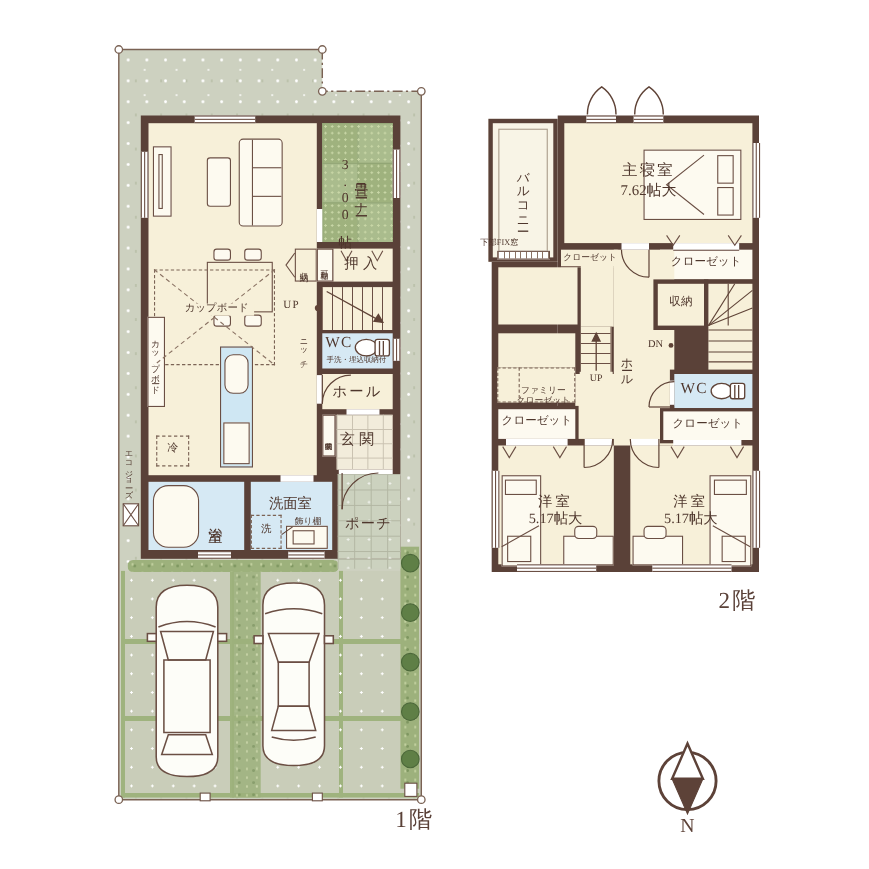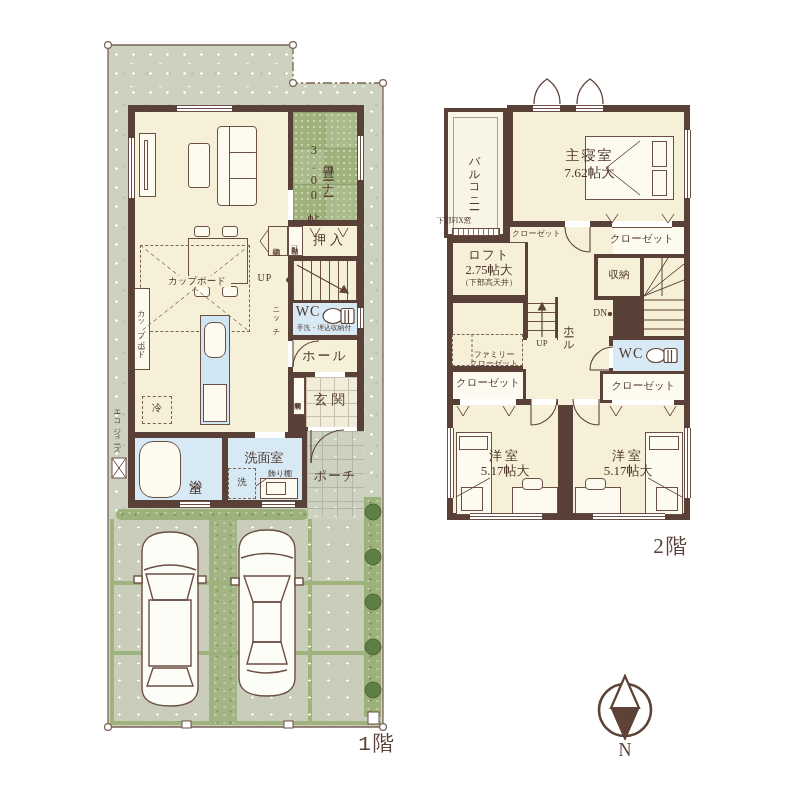--- a/index.html
+++ b/index.html
@@ -329,45 +329,40 @@
   <div class="lbl" style="left:148px;top:402px;width:18px;font-size:10px;">冷</div>
   <div class="lbl v" style="left:271px;top:228px;height:27px;font-size:8px;">収納</div>
   <div class="lbl v" style="left:290px;top:227px;height:29px;font-size:7px;">可動棚</div>
   <div class="lbl" style="left:303px;top:232px;width:54px;font-size:13px;letter-spacing:4px;">押入</div>
   <div class="lbl" style="left:246px;top:272px;width:38px;font-size:10px;letter-spacing:1px;">UP</div>
   <div class="lbl v" style="left:271px;top:300px;height:34px;font-size:7.5px;">ニッチ</div>
   <div class="lbl" style="left:294px;top:304px;width:28px;font-size:14px;letter-spacing:1px;">WC</div>
   <div class="lbl" style="left:291px;top:324px;width:66px;font-size:6.8px;">手洗・埋込収納付</div>
   <div class="lbl" style="left:295px;top:348px;width:60px;font-size:13px;letter-spacing:2px;">ホール</div>
   <div class="lbl v" style="left:294px;top:379px;height:36px;font-size:6.5px;letter-spacing:0;">玄関収納</div>
-  <div class="lbl" style="left:306px;top:392px;width:51px;font-size:13.5px;letter-spacing:4px;text-align:center;">玄関</div>
+  <div class="lbl" style="left:306px;top:392px;width:41px;font-size:13.5px;letter-spacing:4px;text-align:center;">玄関</div>
   <div class="lbl" style="left:308px;top:468px;width:54px;font-size:13px;letter-spacing:1px;">ポーチ</div>
   <div class="lbl v" style="left:188px;top:446px;height:48px;font-size:13px;">浴室</div>
   <div class="lbl" style="left:232px;top:450px;width:64px;font-size:13px;">洗面室</div>
   <div class="lbl" style="left:234px;top:477px;width:16px;font-size:9.5px;">洗</div>
   <div class="lbl" style="left:262px;top:469px;width:36px;font-size:8px;">飾り棚</div>
   <div class="lbl v" style="left:112px;top:396px;height:60px;font-size:7.5px;letter-spacing:0;">エコジョーズ</div>
-  <div class="lbl floor-label" style="left:352px;top:733px;width:50px;font-family:Liberation Mono, monospace;">1階</div>
+  <div class="lbl floor-label" style="left:352px;top:733px;width:50px;">1階</div>
 
   <div class="lbl v" style="left:467px;top:133px;height:88px;font-size:11.5px;">バルコニー</div>
   <div class="lbl" style="left:425px;top:217px;width:58px;font-size:7.5px;">下部FIX窓</div>
   <div class="lbl" style="left:532px;top:148px;width:115px;">
     <div style="font-size:14px;letter-spacing:2px;">主寝室</div>
     <div style="font-size:13.5px;">7.62帖大</div>
   </div>
   <div class="lbl" style="left:512px;top:229px;width:48px;font-size:8px;letter-spacing:0;">クローゼット</div>
   <div class="lbl" style="left:606px;top:233px;width:72px;font-size:10.5px;">クローゼット</div>
-  <div class="lbl" style="left:453px;top:248px;width:72px;">
-    <div style="font-size:12.5px;letter-spacing:1px;">ロフト</div>
-    <div style="font-size:12.5px;">2.75帖大</div>
-    <div style="font-size:8px;letter-spacing:0;">（下部高天井）</div>
-  </div>
   <div class="lbl" style="left:604px;top:269px;width:30px;font-size:10.5px;">収納</div>
   <div class="lbl v" style="left:562px;top:306px;height:52px;font-size:11px;">ホール</div>
-  <div class="lbl" style="left:585px;top:308px;width:22px;font-size:9.5px;text-align:right;">DN</div>
+  <div class="lbl" style="left:585px;top:308px;width:22px;font-size:9.5px;">DN</div>
   <div class="lbl" style="left:527px;top:338px;width:30px;font-size:9px;background:#f7f0d9;">UP</div>
   <div class="lbl" style="left:466px;top:350px;width:56px;font-size:8px;letter-spacing:0;">
     <div>ファミリー</div>
     <div>クローゼット</div>
   </div>
   <div class="lbl" style="left:617px;top:346px;width:28px;font-size:14px;letter-spacing:1px;">WC</div>
   <div class="lbl" style="left:456px;top:377px;width:64px;font-size:10.5px;">クローゼット</div>
   <div class="lbl" style="left:607px;top:380px;width:73px;font-size:10.5px;">クローゼット</div>
   <div class="lbl" style="left:455px;top:448px;width:100px;">
     <div style="font-size:13px;letter-spacing:3px;">洋室</div>

